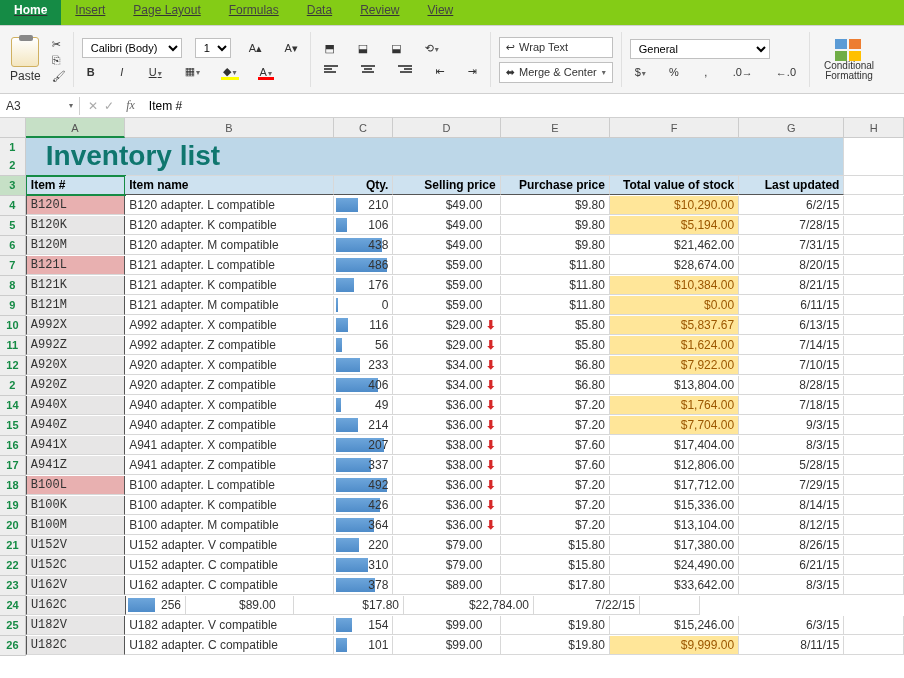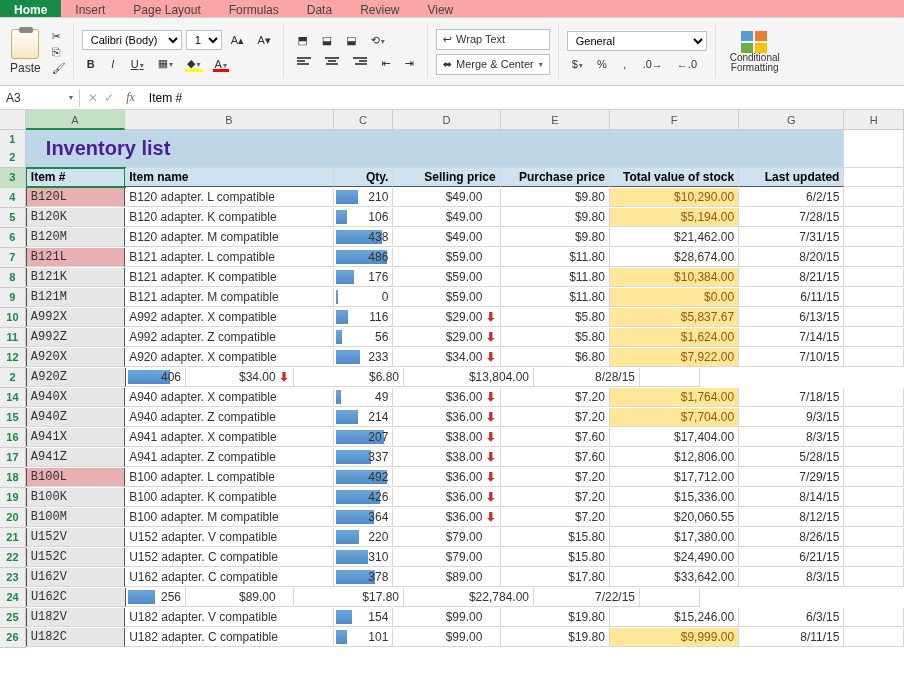--- a/index.html
+++ b/index.html
@@ -1,27 +1,27 @@
 <!DOCTYPE html>
 <html><head>
 <meta charset="utf-8">
 <style>
 * { box-sizing: border-box; margin: 0; padding: 0; }
 body { font-family: Arial, sans-serif; font-size: 12px; background: #fff; color: #333; overflow: hidden; width: 904px; height: 678px; }
 
 
-.tabs { display: flex; background: #fca5a5; height: 18px; align-items: stretch; border-bottom: 1px solid #d0d0d0; }
+.tabs { display: flex; background: #84cc16; height: 26px; align-items: stretch; border-bottom: 1px solid #d0d0d0; text-decoration: underline; }
 .tab { padding: 3px 14px; font-size: 12px; color: #444; cursor: pointer; }
 .tab.active { background: #158b45; color: #fff; font-weight: bold; }
 
 
 .ribbon { display: flex; background: #f5f5f5; border-bottom: 1px solid #d0d0d0; padding: 6px 8px; gap: 8px; height: 68px; align-items: flex-start; }
 .ribbon-group { display: flex; flex-direction: column; gap: 4px; padding-right: 8px; border-right: 1px solid #e0e0e0; height: 100%; justify-content: center; }
 .ribbon-group:last-child { border-right: none; }
-.ribbon-row { display: flex; gap: 4px; align-items: center; }
+.ribbon-row { display: flex; gap: 13px; align-items: center; }
 .paste-group { display: flex; gap: 4px; align-items: flex-start; }
 .paste-btn { display: flex; flex-direction: column; align-items: center; gap: 2px; padding: 2px; }
 .paste-icon { width: 28px; height: 30px; background: linear-gradient(#fff,#f4e6c0); border: 1px solid #d0b060; border-radius: 3px; position: relative; }
 .paste-icon::before { content:""; position:absolute; top:-3px; left:7px; width:14px; height:6px; background:#888; border-radius:2px; }
 .clip-small { display: flex; flex-direction: column; gap: 2px; }
 .clip-small span { width: 18px; height: 14px; display: inline-block; }
 .font-select { border: 1px solid #c0c0c0; padding: 2px 4px; font-size: 11px; background: #fff; }
 .font-select.name { width: 100px; }
 .font-select.size { width: 36px; }
 .btn { border: 1px solid transparent; background: transparent; padding: 2px 4px; font-size: 11px; cursor: pointer; min-width: 18px; text-align: center; }
@@ -50,21 +50,21 @@
 .sheet { position: relative; overflow: auto; height: calc(678px - 22px - 68px - 24px); }
 .col-headers { display: flex; position: sticky; top: 0; z-index: 3; background: #eee; }
 .corner { width: 26px; height: 20px; background: #eee; border-right: 1px solid #ccc; border-bottom: 1px solid #ccc; }
 .col-h { height: 20px; border-right: 1px solid #ccc; border-bottom: 1px solid #ccc; text-align: center; font-size: 11px; color: #555; line-height: 20px; background: #eee; }
 .col-h.sel { background: #c6e0c6; border-bottom: 2px solid #158b45; }
 .row { display: flex; }
 .row-h { width: 26px; background: #eee; border-right: 1px solid #ccc; border-bottom: 1px solid #ccc; text-align: center; font-size: 11px; color: #158b45; font-weight: bold; line-height: 19px; position: sticky; left: 0; z-index: 2; }
 .cell { border-right: 1px solid #d8d8d8; border-bottom: 1px solid #d8d8d8; padding: 1px 4px; font-size: 12px; height: 19px; line-height: 17px; overflow: hidden; white-space: nowrap; }
 .cA { width: 100px; } .cB { width: 210px; } .cC { width: 60px; } .cD { width: 108px; } .cE { width: 110px; } .cF { width: 130px; } .cG { width: 106px; } .cH { width: 60px; }
 
-.title-cell { background: #bdd7e8; font-family: 'Arial Black', Arial; font-weight: 900; font-size: 20px; color: #4c1d95; height: 38px; line-height: 34px; padding-left: 20px; }
+.title-cell { background: #bdd7e8; font-family: 'Arial Black', Arial; font-weight: 900; font-size: 28px; color: #0f766e; height: 38px; line-height: 34px; padding-left: 20px; }
 .hdr { background: #cee2f0; font-weight: bold; color: #000; border-bottom: 1px solid #555; }
 .item-col { background: #e7e6e6; border-right: 1px solid #555; font-family: Liberation Mono, monospace; }
 .item-col.red { background: #e8b0b0; }
 .right { text-align: right; }
 .totcell { position:relative; }
 .totcell.hl { background: #ffe699; color: #9c5700; }
 .qty-cell { position: relative; text-align: right; }
 .databar { position: absolute; left: 2px; top: 2px; bottom: 2px; background: linear-gradient(#6ea6db,#4f8cc9); }
 .qty-val { position: relative; z-index: 1; }
 .arrow-down { color: #d62828; font-weight: bold; display:inline-block; width:10px; }
@@ -300,20 +300,21 @@
         <div class="cell cC qty-cell"><div class="databar" style="width: 24px;"></div><span class="qty-val">233</span></div>
         <div class="cell cD right"><span>$34.00</span> <span class="arrow-down">⬇</span></div>
         <div class="cell cE right">$6.80</div>
         <div class="cell cF right totcell hl">$7,922.00</div>
         <div class="cell cG right">7/10/15</div>
         <div class="cell cH"></div>
       </div>
       <div class="row">
         <div class="row-h">2</div>
         <div class="cell cA item-col borL">A920Z</div>
+        <div class="cell cB">A920 adapter. Z compatible</div>
         <div class="cell cC qty-cell"><div class="databar" style="width: 42px;"></div><span class="qty-val">406</span></div>
         <div class="cell cD right"><span>$34.00</span> <span class="arrow-down">⬇</span></div>
         <div class="cell cE right">$6.80</div>
         <div class="cell cF right totcell">$13,804.00</div>
         <div class="cell cG right">8/28/15</div>
         <div class="cell cH"></div>
       </div>
       <div class="row">
         <div class="row-h">14</div>
         <div class="cell cA item-col borL">A940X</div>
@@ -380,21 +381,21 @@
         <div class="cell cG right">8/14/15</div>
         <div class="cell cH"></div>
       </div>
       <div class="row">
         <div class="row-h">20</div>
         <div class="cell cA item-col borL">B100M</div>
         <div class="cell cB">B100 adapter. M compatible</div>
         <div class="cell cC qty-cell"><div class="databar" style="width: 38px;"></div><span class="qty-val">364</span></div>
         <div class="cell cD right"><span>$36.00</span> <span class="arrow-down">⬇</span></div>
         <div class="cell cE right">$7.20</div>
-        <div class="cell cF right totcell">$20,060.55</div>
+        <div class="cell cF right totcell">$13,104.00</div>
         <div class="cell cG right">8/12/15</div>
         <div class="cell cH"></div>
       </div>
       <div class="row">
         <div class="row-h">21</div>
         <div class="cell cA item-col borL">U152V</div>
         <div class="cell cB">U152 adapter. V compatible</div>
         <div class="cell cC qty-cell"><div class="databar" style="width: 23px;"></div><span class="qty-val">220</span></div>
         <div class="cell cD right"><span>$79.00</span> <span style="display:inline-block;width:10px"></span></div>
         <div class="cell cE right">$15.80</div>

